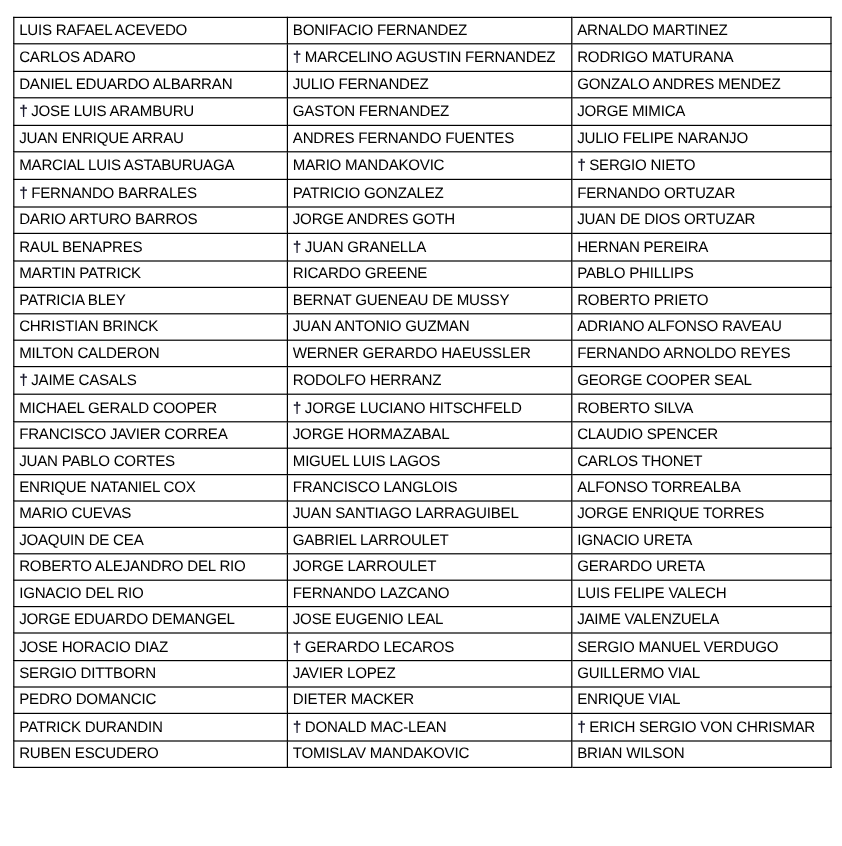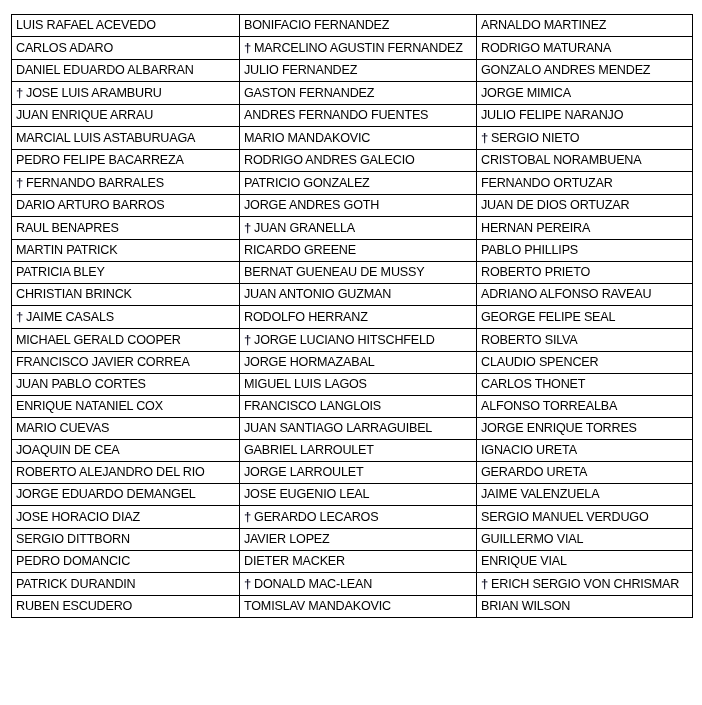--- a/index.html
+++ b/index.html
@@ -80,25 +80,20 @@
         <td><span>JUAN ENRIQUE ARRAU</span></td>
         <td><span>ANDRES FERNANDO FUENTES</span></td>
         <td><span>JULIO FELIPE NARANJO</span></td>
       </tr>
       <tr>
         <td><span>MARCIAL LUIS ASTABURUAGA</span></td>
         <td><span>MARIO MANDAKOVIC</span></td>
         <td class="deceased"><span class="cross">†</span><span>SERGIO NIETO</span></td>
       </tr>
       <tr>
-        <td><span>PEDRO FELIPE BACARREZA</span></td>
-        <td><span>RODRIGO ANDRES GALECIO</span></td>
-        <td><span>CRISTOBAL NORAMBUENA</span></td>
-      </tr>
-      <tr>
         <td class="deceased"><span class="cross">†</span><span>FERNANDO BARRALES</span></td>
         <td><span>PATRICIO GONZALEZ</span></td>
         <td><span>FERNANDO ORTUZAR</span></td>
       </tr>
       <tr>
         <td><span>DARIO ARTURO BARROS</span></td>
         <td><span>JORGE ANDRES GOTH</span></td>
         <td><span>JUAN DE DIOS ORTUZAR</span></td>
       </tr>
       <tr>
@@ -115,23 +110,28 @@
         <td><span>PATRICIA BLEY</span></td>
         <td><span>BERNAT GUENEAU DE MUSSY</span></td>
         <td><span>ROBERTO PRIETO</span></td>
       </tr>
       <tr>
         <td><span>CHRISTIAN BRINCK</span></td>
         <td><span>JUAN ANTONIO GUZMAN</span></td>
         <td><span>ADRIANO ALFONSO RAVEAU</span></td>
       </tr>
       <tr>
+        <td><span>MILTON CALDERON</span></td>
+        <td><span>WERNER GERARDO HAEUSSLER</span></td>
+        <td><span>FERNANDO ARNOLDO REYES</span></td>
+      </tr>
+      <tr>
         <td class="deceased"><span class="cross">†</span><span>JAIME CASALS</span></td>
         <td><span>RODOLFO HERRANZ</span></td>
-        <td><span>GEORGE FELIPE SEAL</span></td>
+        <td><span>GEORGE COOPER SEAL</span></td>
       </tr>
       <tr>
         <td><span>MICHAEL GERALD COOPER</span></td>
         <td class="deceased"><span class="cross">†</span><span>JORGE LUCIANO HITSCHFELD</span></td>
         <td><span>ROBERTO SILVA</span></td>
       </tr>
       <tr>
         <td><span>FRANCISCO JAVIER CORREA</span></td>
         <td><span>JORGE HORMAZABAL</span></td>
         <td><span>CLAUDIO SPENCER</span></td>
@@ -153,20 +153,25 @@
       </tr>
       <tr>
         <td><span>JOAQUIN DE CEA</span></td>
         <td><span>GABRIEL LARROULET</span></td>
         <td><span>IGNACIO URETA</span></td>
       </tr>
       <tr>
         <td><span>ROBERTO ALEJANDRO DEL RIO</span></td>
         <td><span>JORGE LARROULET</span></td>
         <td><span>GERARDO URETA</span></td>
+      </tr>
+      <tr>
+        <td><span>IGNACIO DEL RIO</span></td>
+        <td><span>FERNANDO LAZCANO</span></td>
+        <td><span>LUIS FELIPE VALECH</span></td>
       </tr>
       <tr>
         <td><span>JORGE EDUARDO DEMANGEL</span></td>
         <td><span>JOSE EUGENIO LEAL</span></td>
         <td><span>JAIME VALENZUELA</span></td>
       </tr>
       <tr>
         <td><span>JOSE HORACIO DIAZ</span></td>
         <td class="deceased"><span class="cross">†</span><span>GERARDO LECAROS</span></td>
         <td><span>SERGIO MANUEL VERDUGO</span></td>

